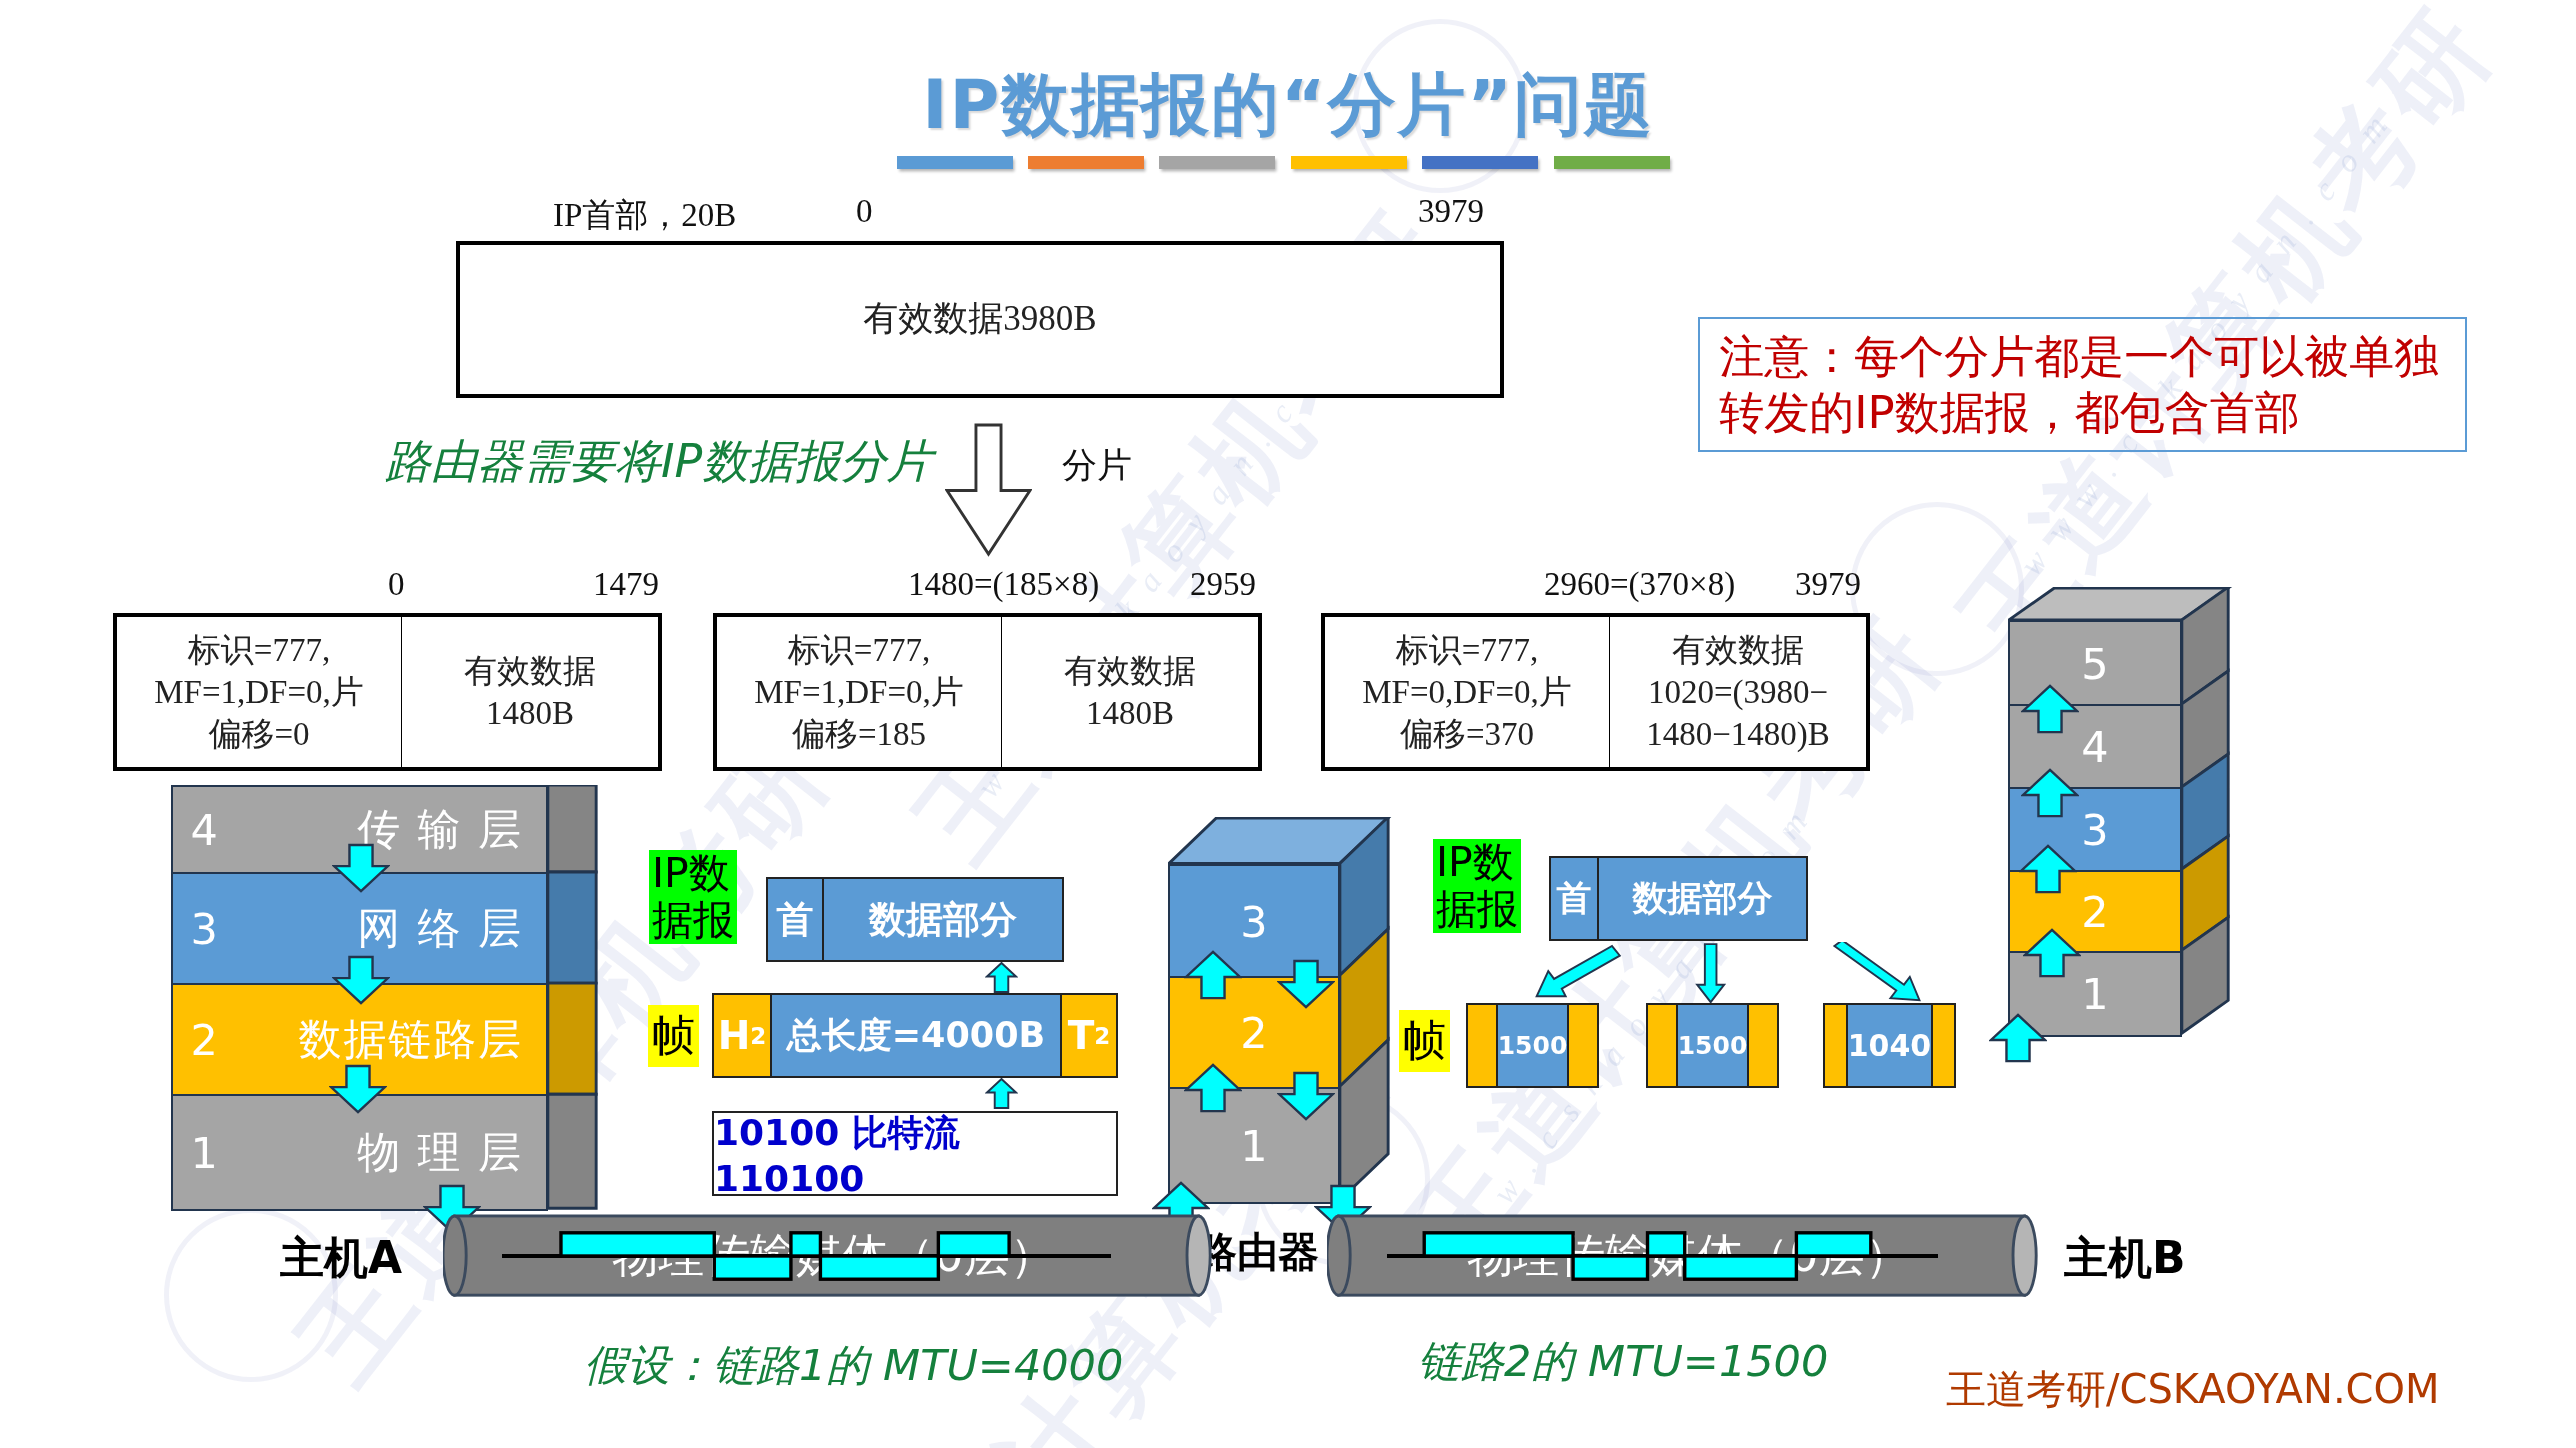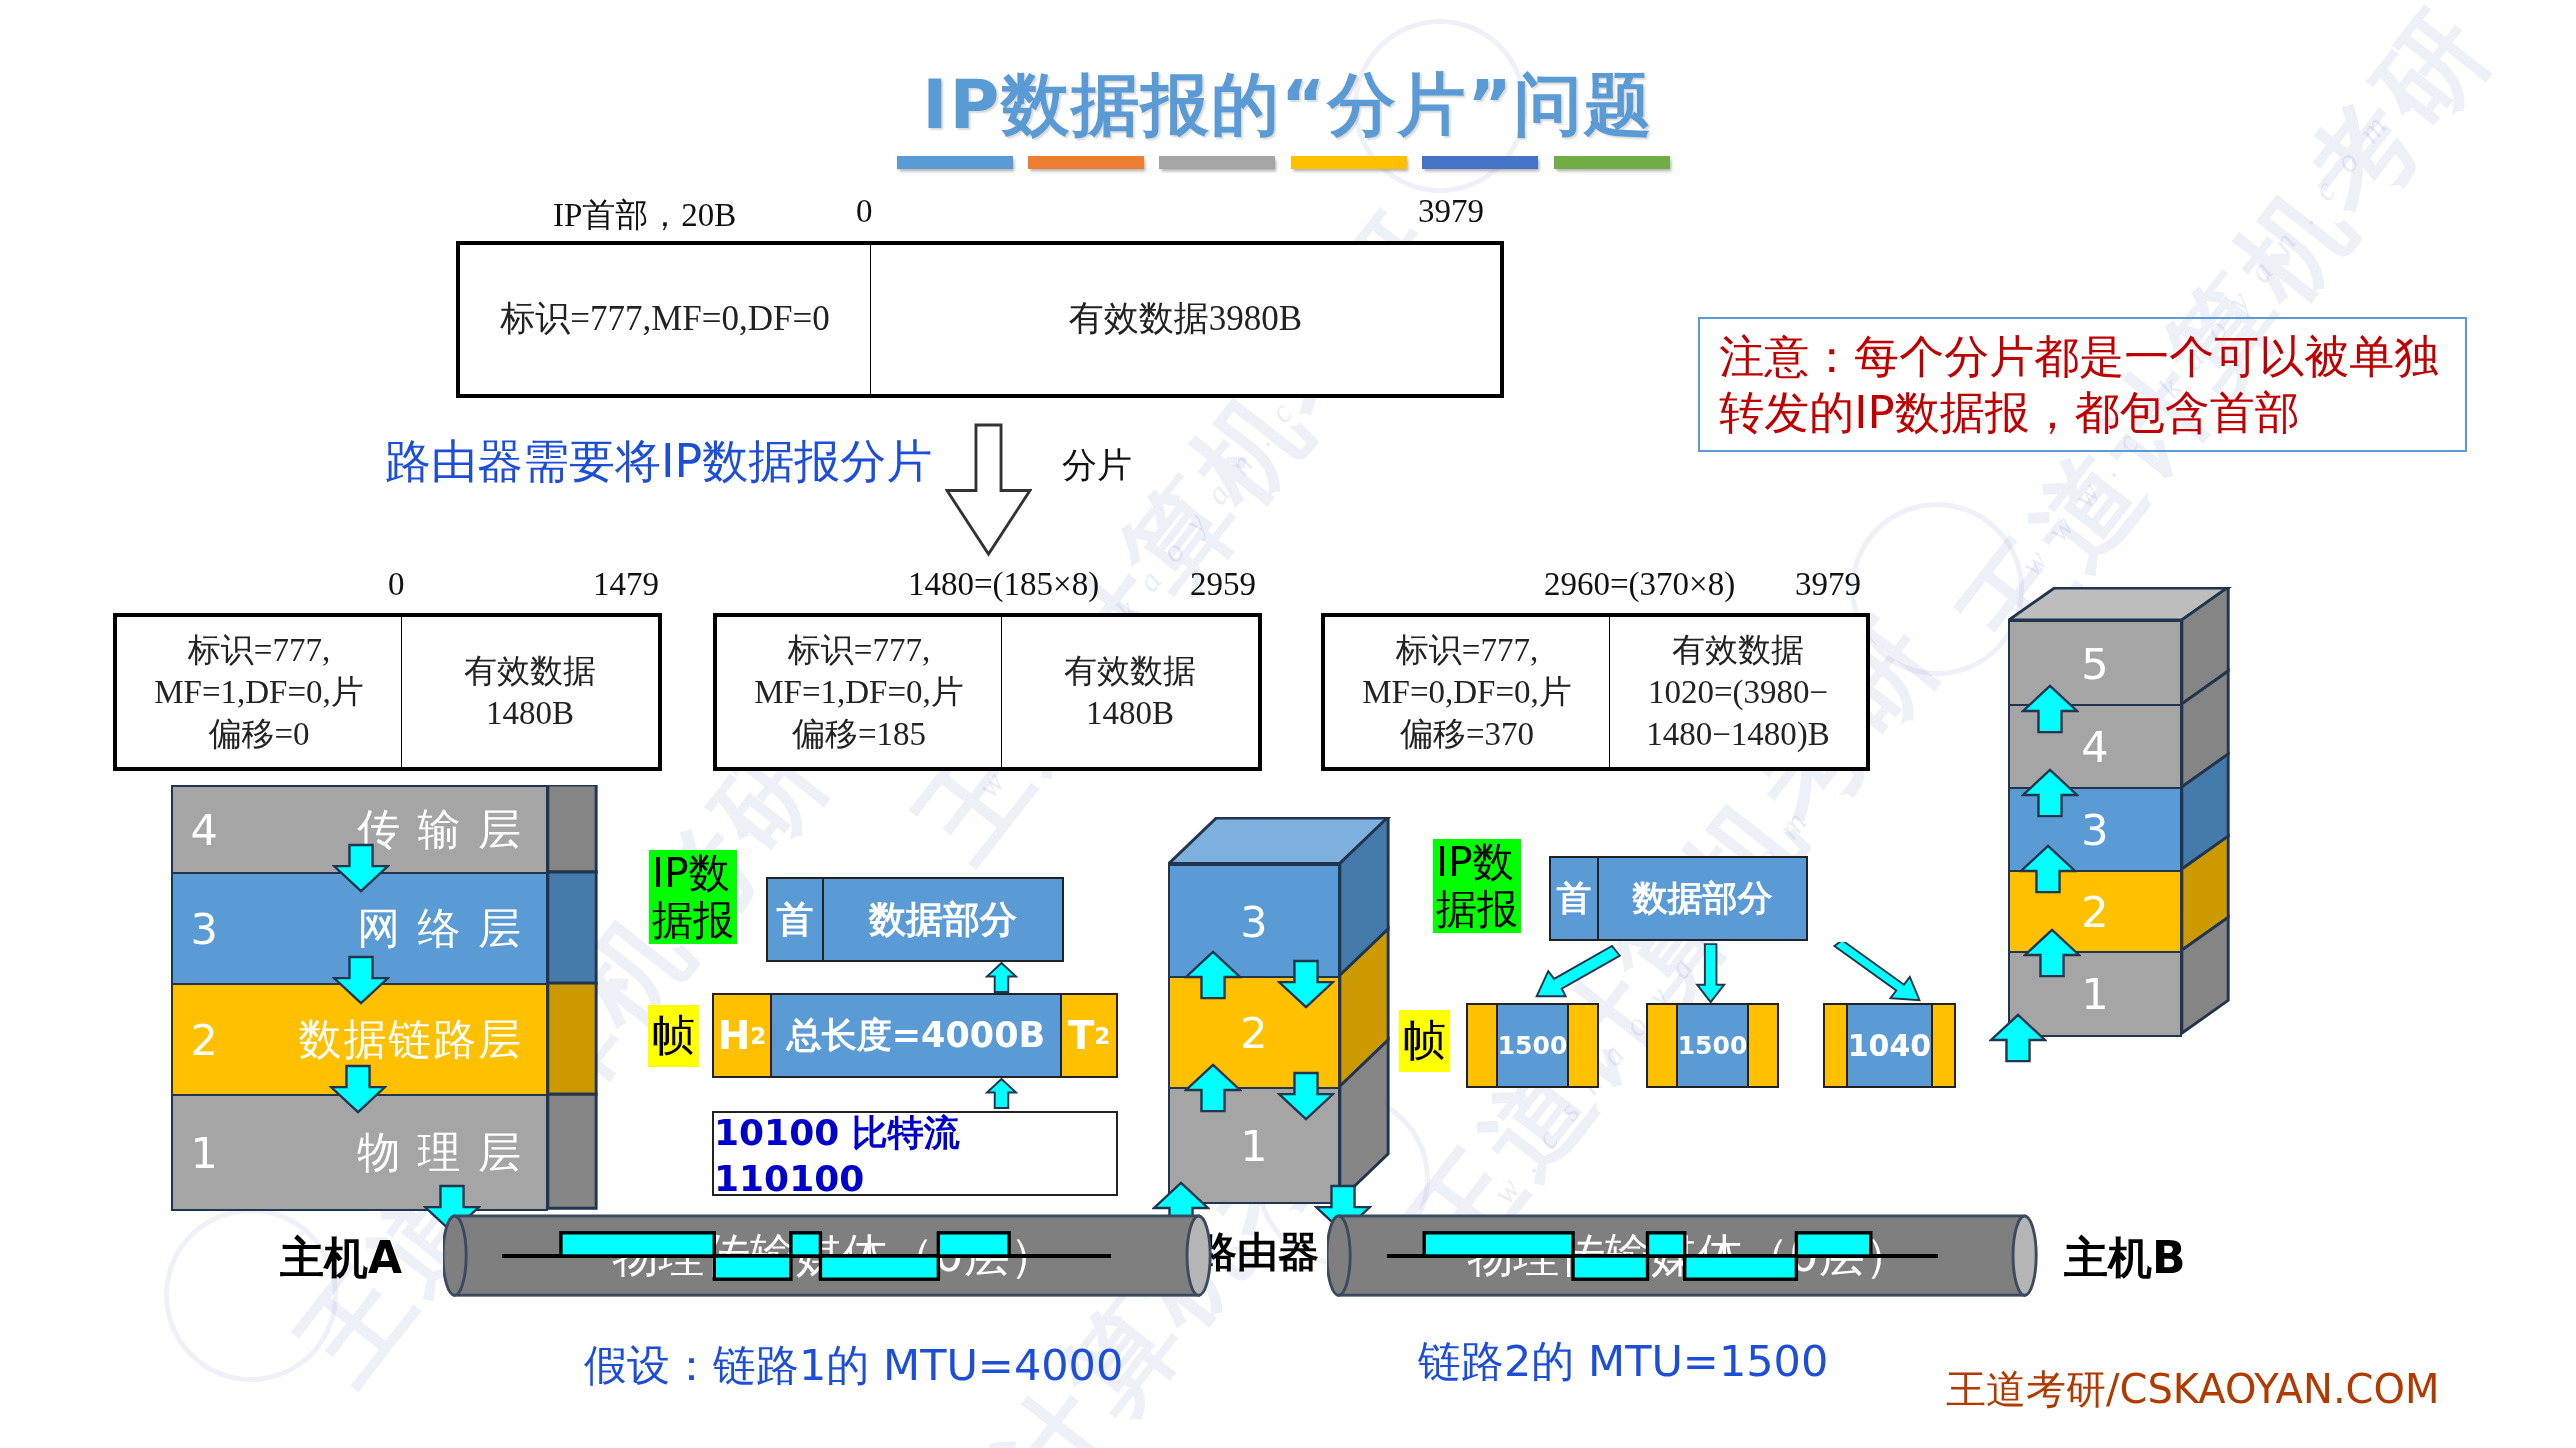--- a/index.html
+++ b/index.html
@@ -19,21 +19,21 @@
            font-weight:bold; letter-spacing:1.9px; text-shadow:1.9px 1.9px 1.9px rgba(0,0,0,0.15); }
   .bar { position:absolute; top:156px; width:116px; height:12.6px; box-shadow:1.9px 2.9px 2.9px rgba(0,0,0,0.3); }
 
   
   .lbl { position:absolute; font-family:"Liberation Serif", "DejaVu Serif", serif; font-size:33px; color:#111; white-space:nowrap; }
   .tbl { position:absolute; border:4.8px solid #000; background:#fff; display:flex; box-sizing:border-box; }
   .cell { display:flex; align-items:center; justify-content:center; text-align:center;
           font-family:"Liberation Serif", "DejaVu Serif", serif; color:#222; box-sizing:border-box; line-height:1.28; }
   .cell + .cell { border-left:1.9px solid #000; }
 
-  .red { color:#1d4ed8; }
+  .red { color:#15803d;font-style:italic; }
   #note { left:1698px; top:317px; width:769px; height:135px; border:2.9px solid #5B9BD5; box-sizing:border-box;
           font-size:45px; color:#C00000; padding:9.7px 19.3px; line-height:1.25; }
 
   
   .layer { position:absolute; box-sizing:border-box; border:2.9px solid #22354e; color:#fff; font-size:43px; }
   .gray { background:#A5A5A5; } .blue { background:#5B9BD5; } .gold { background:#FFC000; }
 
   .chip { position:absolute; box-sizing:border-box; border:2.9px solid #222; }
   .w { color:#fff; font-weight:bold; }
   .hl-green { background:#00FF00; }
@@ -64,21 +64,20 @@
     <div class="bar" style="left:1159px;background:#A5A5A5;"></div>
     <div class="bar" style="left:1291px;background:#FFC000;"></div>
     <div class="bar" style="left:1422px;background:#4472C4;"></div>
     <div class="bar" style="left:1554px;background:#70AD47;"></div>
   </div>
 
 <div class="lbl" style="left:553px;top:193px;">IP首部，20B</div>
 <div class="lbl" style="left:856px;top:193px;">0</div>
 <div class="lbl" style="left:1418px;top:193px;">3979</div>
 <div class="tbl" style="left:456px;top:241px;width:1048px;height:157px;">
-  <div class="cell" style="width:410px;font-size:35px;">标识=777,MF=0,DF=0</div>
   <div class="cell" style="flex:1;font-size:35px;">有效数据3980B</div>
 </div>
 
 <div class="abs red" style="left:385px;top:431px;font-size:46px;">路由器需要将IP数据报分片</div>
 <svg class="abs" style="left:945px;top:423px;" width="87" height="135" viewBox="0 0 90 140">
   <polygon points="32,2 58,2 58,70 88,70 45,136 2,70 32,70" fill="#fff" stroke="#333" stroke-width="3"></polygon>
 </svg>
 <div class="lbl" style="left:1030px;top:442px;font-size:35px;margin-left:32px;">分片</div>
 
 <div id="note" class="abs">注意：每个分片都是一个可以被单独转发的IP数据报，都包含首部</div>

